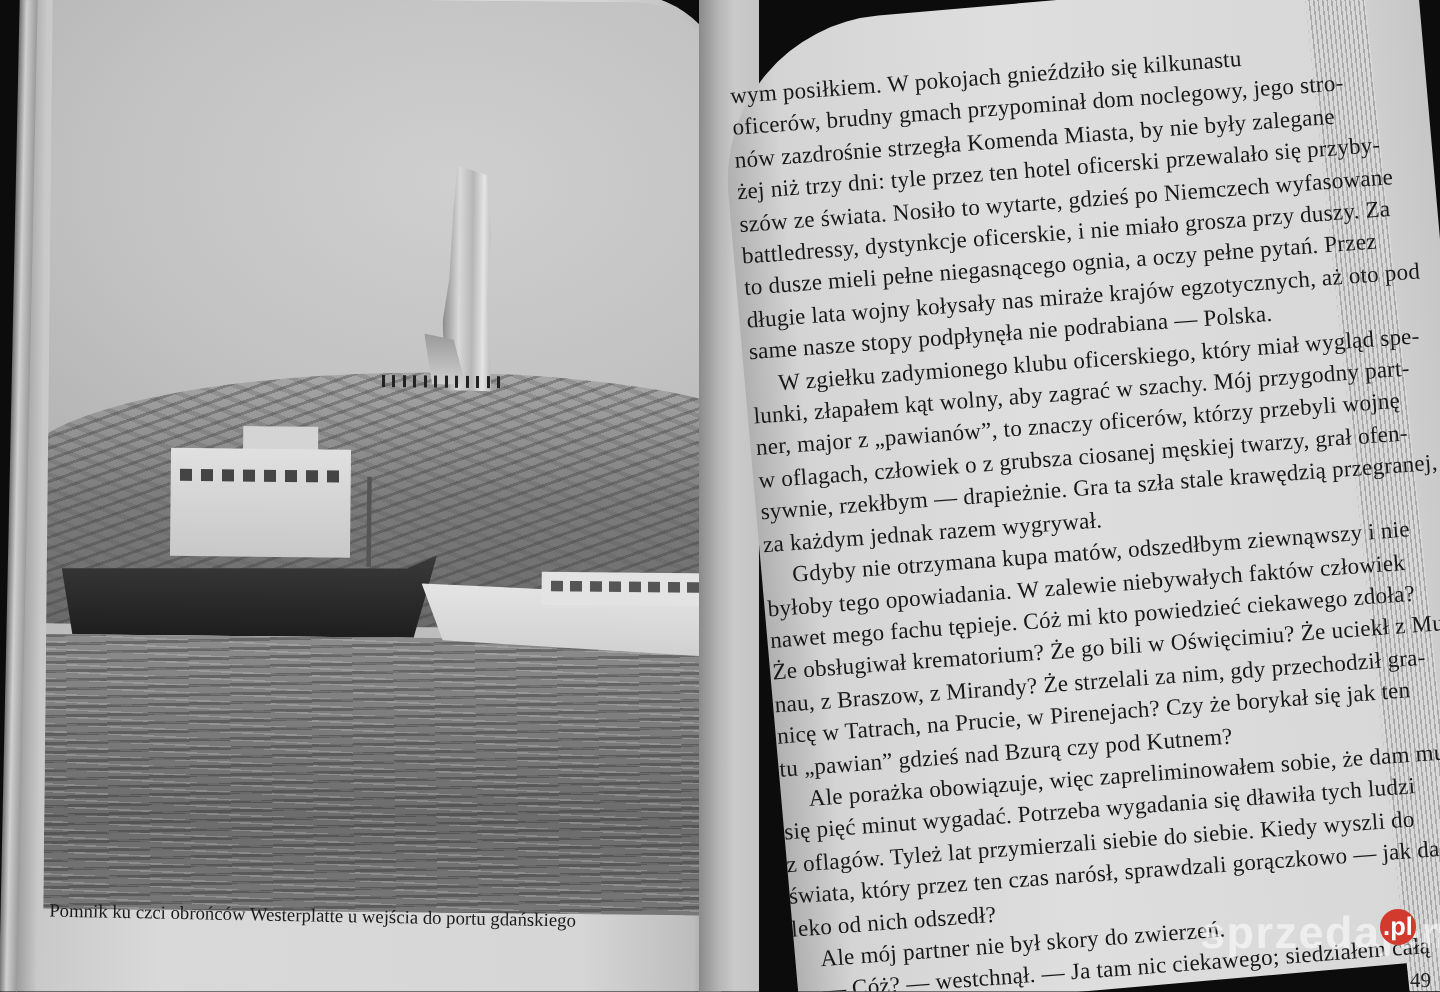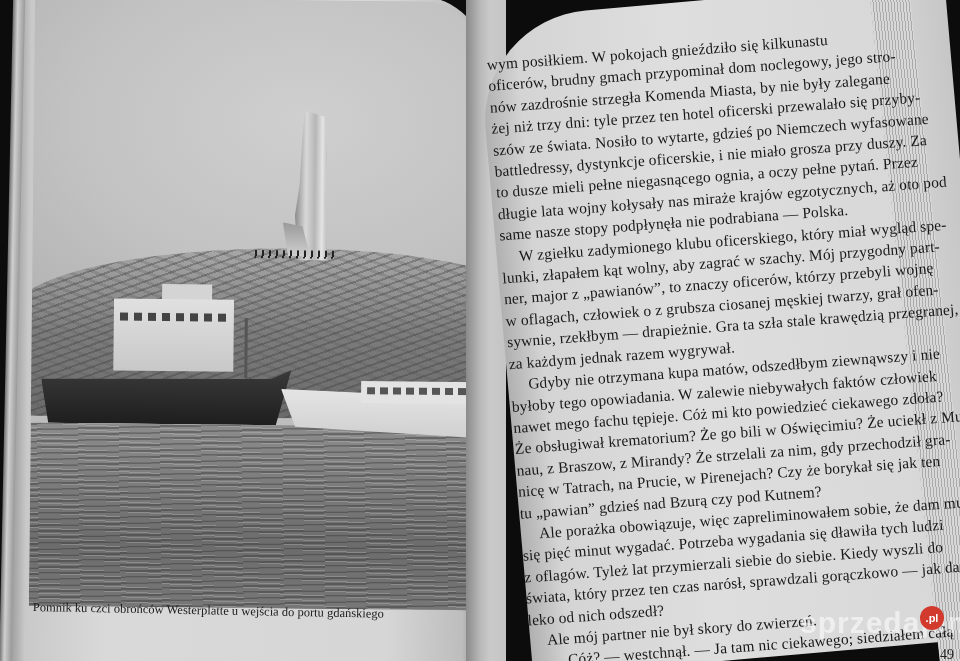--- a/index.html
+++ b/index.html
@@ -127,21 +127,21 @@
   .page-number {
     position:absolute; left:940px; top:647px; font-size:14px; color:#222;
   }
   .watermark {
     position:absolute; left:800px; top:606px; font-family:"Liberation Sans",sans-serif;
     font-size:30px; font-weight:bold; color:rgba(255,255,255,.55); letter-spacing:1px;
   }
   .watermark-dot {
     position:absolute; left:920px; top:606px; width:24px; height:24px; border-radius:50%;
     background:#d23a2e; color:#fff; font-family:"Liberation Sans",sans-serif;
-    font-size:11px; font-weight:bold; text-align:center; line-height:24px;
+    font-size:17px; font-weight:bold; text-align:center; line-height:24px;
   }
 </style>
 </head>
 <body>
 
 <div class="left-page"></div>
 <div class="left-page-edge"></div>
 
 <div class="photo">
   <div class="sky"></div>

